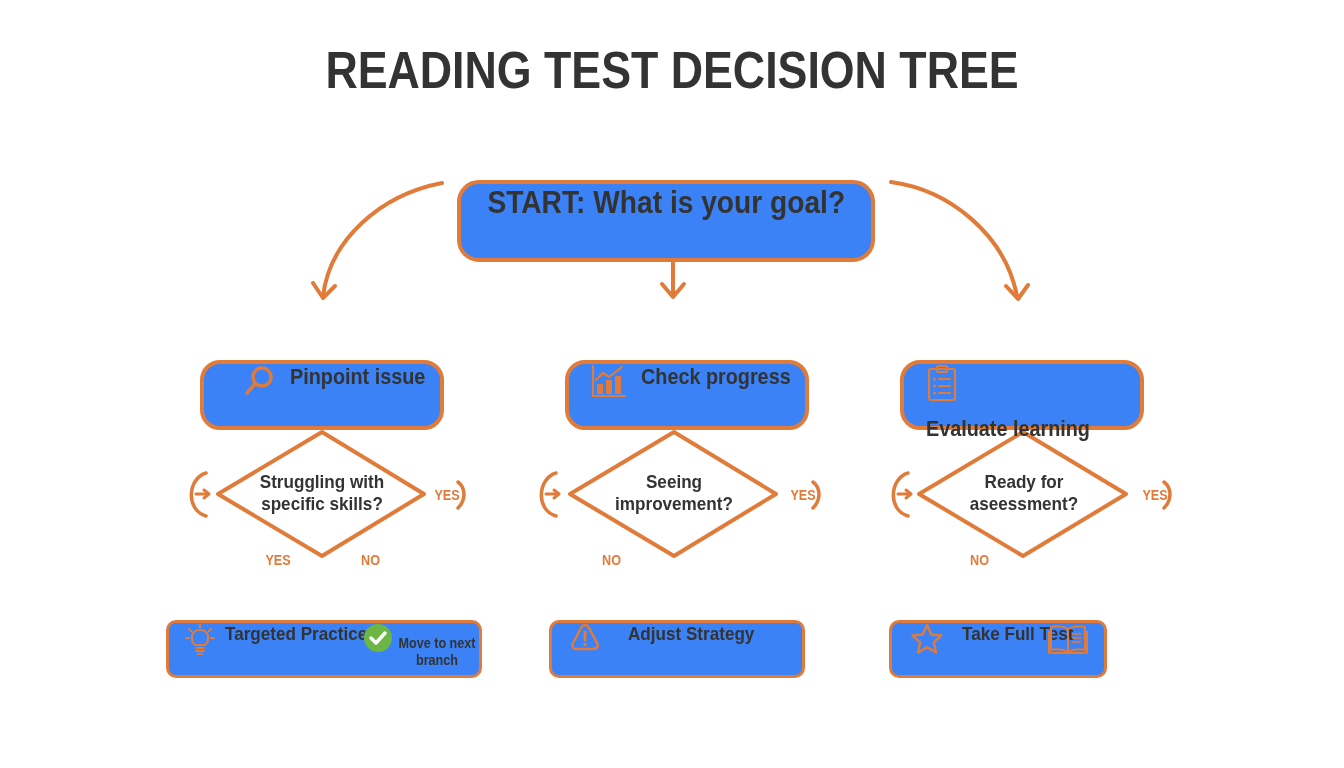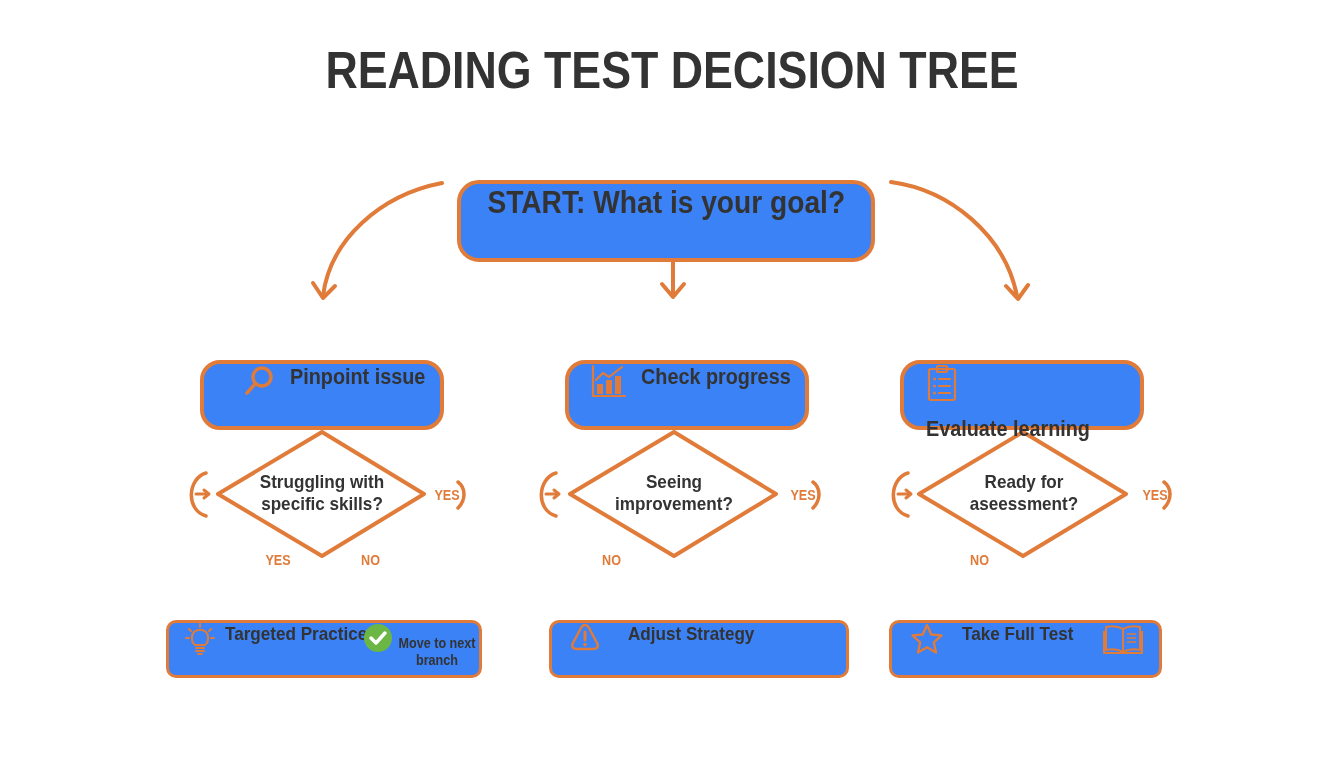--- a/index.html
+++ b/index.html
@@ -25,22 +25,22 @@
   .b2 { left: 565px; }
   .b3 { left: 900px; flex-direction: column; }
   .icon { display: inline-flex; align-items: center; justify-content: center; }
   .diamond-text {
     position: absolute; text-align: center; font-size: 19px; font-weight: bold; color: #333; line-height: 22px;
     transform: scaleX(0.9);
   }
   .lab { position: absolute; font-size: 14px; font-weight: bold; color: #E07B39; transform: scaleX(0.9); }
   .result { top: 576px; height: 58px; border-width: 3px; border-radius: 10px; justify-content: flex-start; }
   .r1 { left: 166px; width: 316px; padding-left: 16px; }
-  .r2 { left: 549px; width: 300px; padding-left: 18px; }
-  .r3 { left: 889px; width: 273px; padding-left: 18px; }
+  .r2 { left: 549px; width: 256px; padding-left: 18px; }
+  .r3 { left: 889px; width: 218px; padding-left: 18px; }
   .rlbl { font-size: 19px; font-weight: bold; color: #333; white-space: nowrap; transform: scaleX(0.9); transform-origin: left center; }
   .smalllbl { font-size: 14px; font-weight: bold; color: #333; text-align: center; line-height: 17px; transform: scaleX(0.9); }
 </style>
 </head>
 <body>
 
 <div class="title">READING TEST DECISION TREE</div>
 
 <svg class="connectors" viewBox="0 0 1344 768">
   <g fill="none" stroke="#E07B39" stroke-width="4" stroke-linecap="round" stroke-linejoin="round">

